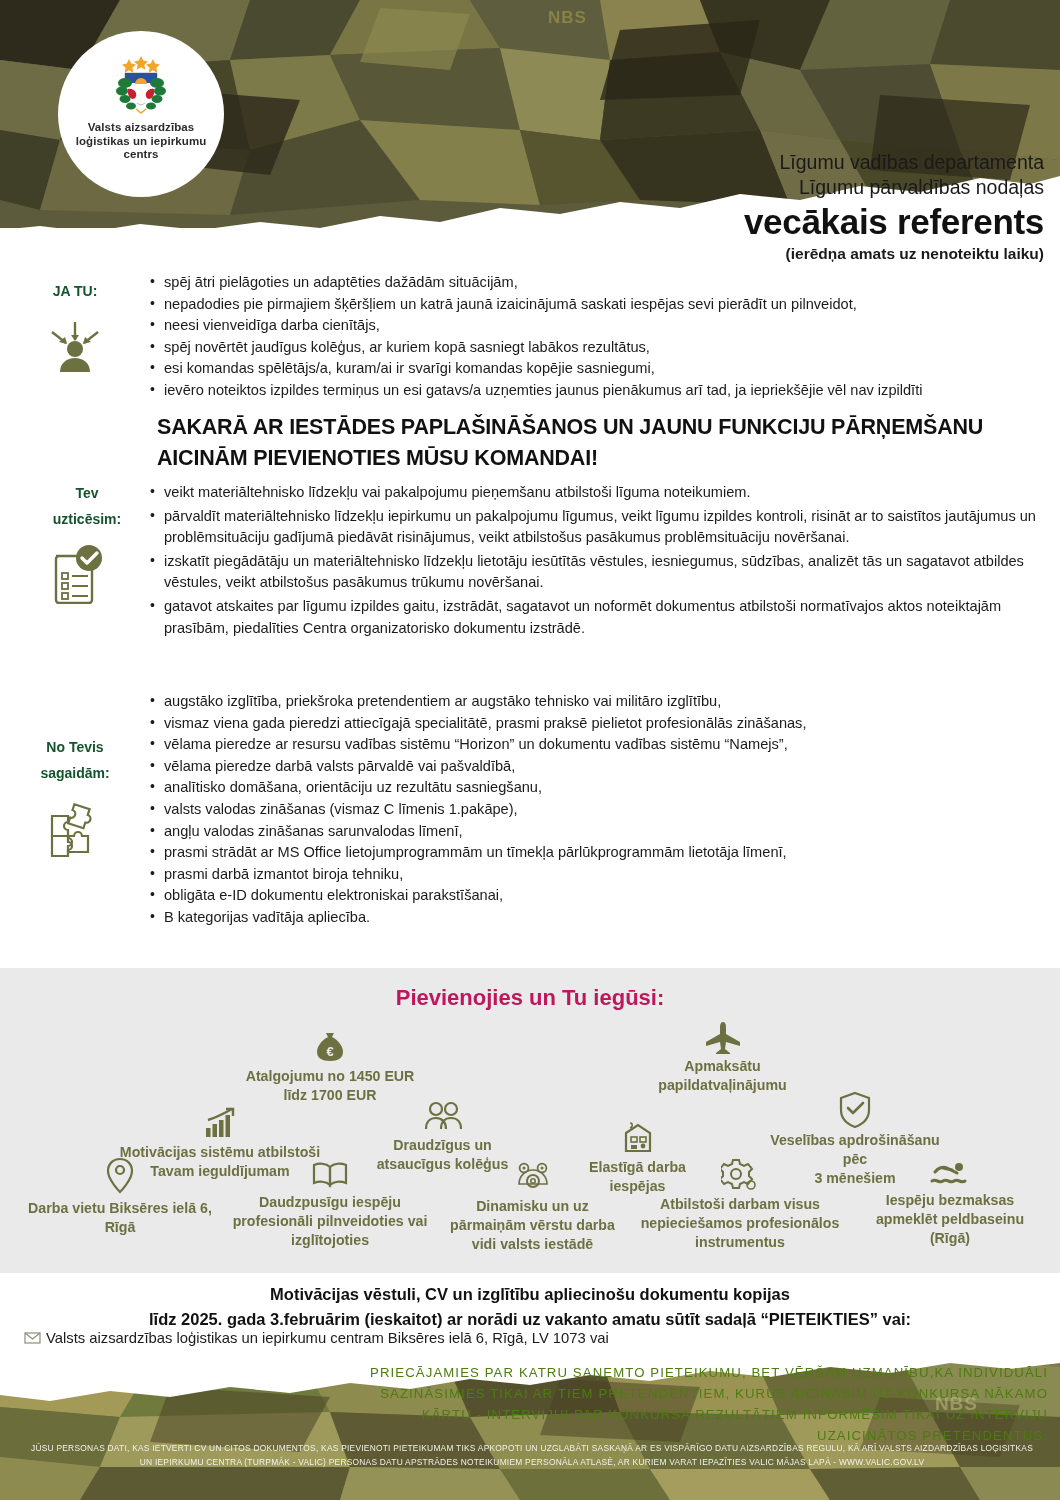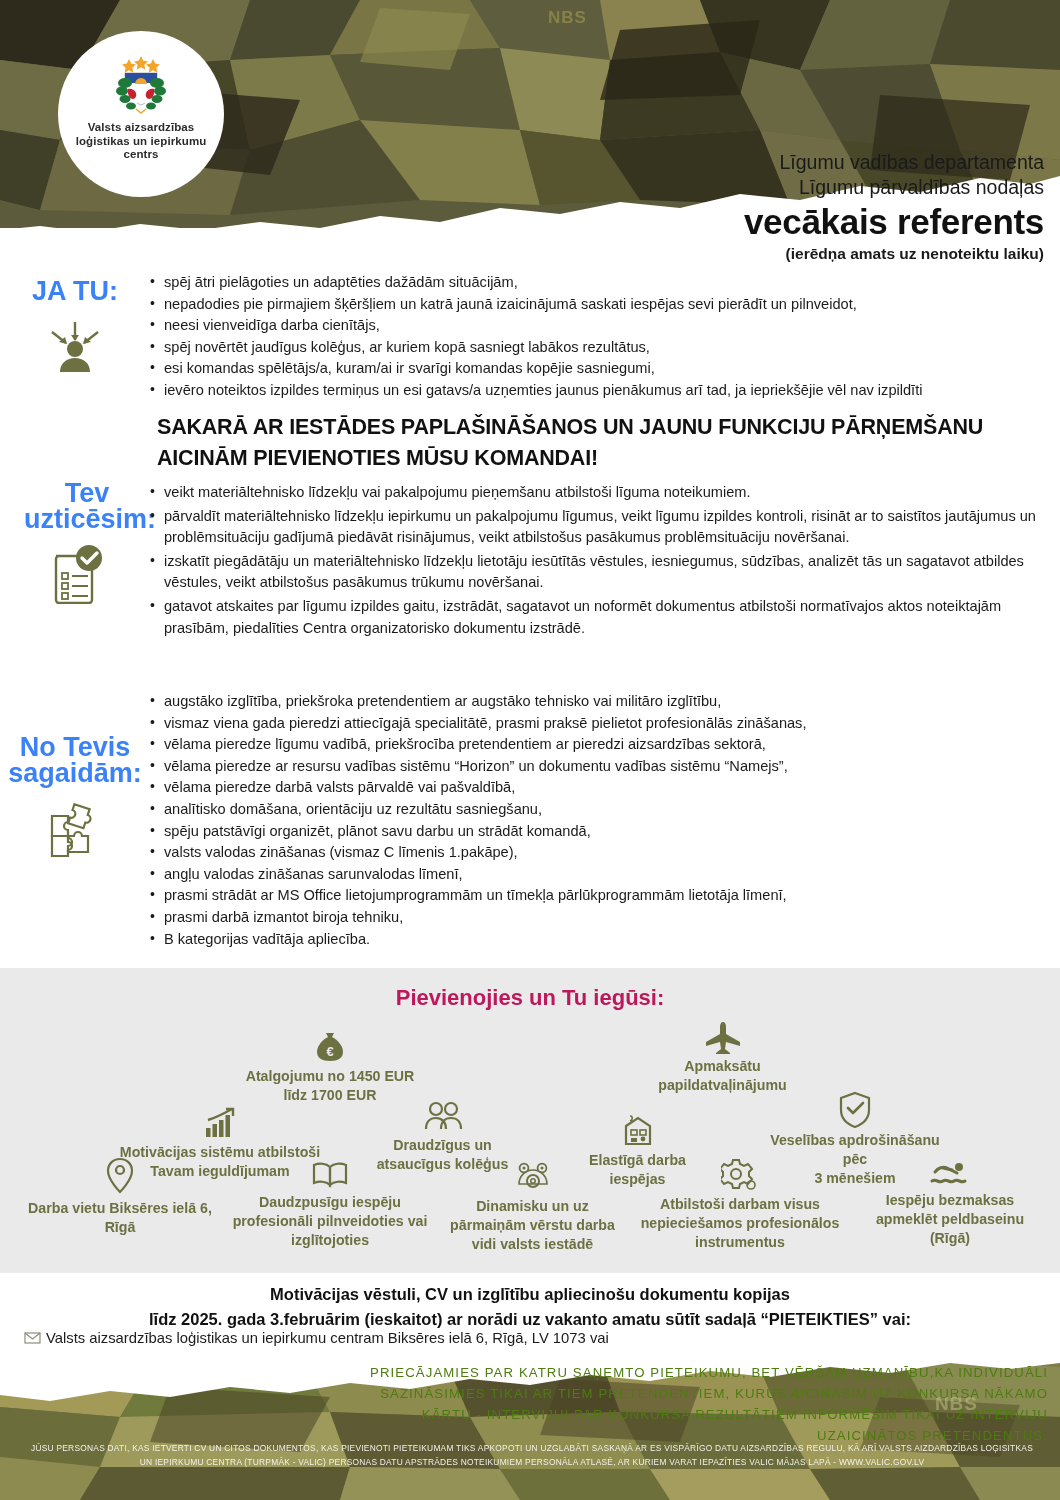--- a/index.html
+++ b/index.html
@@ -46,21 +46,21 @@
   }
   .ht1,.ht2{ font-size:19.5px; color:#1a1a1a; line-height:25px; font-weight:400;}
   .ht3{ font-size:35px; color:#111; font-weight:bold; line-height:44px; letter-spacing:-.3px;}
   .ht4{ font-size:15.5px; color:#1a1a1a; font-weight:bold; margin-top:1px;}
 
   
   .body-white{ position:absolute; left:0; top:228px; width:1060px; height:740px; background:#fff; }
 
   .side-label{
     position:absolute; width:150px; text-align:center;
-    font-size:27px; font-weight:bold; color:#3b82f6; line-height:26px;
+    font-size:14px; font-weight:bold; color:#14532d; line-height:26px;
   }
   .side-icon{ position:absolute; width:150px; display:flex; justify-content:center; }
 
   .bullets{ position:absolute; }
   .bullets li{
     list-style:none; position:relative;
     padding-left:16px; font-size:14.6px; line-height:21.6px; color:#1b1b1b;
   }
   .bullets li:before{
     content:"•"; position:absolute; left:2px; top:-1px; font-size:14px; color:#1b1b1b;
@@ -262,29 +262,28 @@
     <path d="M8 38 h16 v6 a4 4 0 0 1 0 8 v6 H8z" fill="none" stroke="#6d7142" stroke-width="2.2"></path>
     <path d="M24 38 h6 a4 4 0 0 1 8 0 h6 v16 H24 v-6 a4 4 0 0 0 0-8z" fill="none" stroke="#6d7142" stroke-width="2.2"></path>
     <g transform="rotate(18 40 22)">
       <path d="M26 10 h16 v6 a4 4 0 0 1 0 8 v6 H26 v-6 a4 4 0 0 0 0-8z" fill="none" stroke="#6d7142" stroke-width="2.2"></path>
     </g>
   </svg>
 </div>
 <ul class="bullets" style="left:148px; top:691px; width:900px;">
   <li>augstāko izglītība, priekšroka pretendentiem ar augstāko tehnisko vai militāro izglītību,</li>
   <li>vismaz viena gada pieredzi attiecīgajā specialitātē, prasmi praksē pielietot profesionālās zināšanas,</li>
-  <li>vēlama pieredze līgumu vadībā, priekšrocība pretendentiem ar pieredzi aizsardzības sektorā,</li>
   <li>vēlama pieredze ar resursu vadības sistēmu “Horizon” un dokumentu vadības sistēmu “Namejs”,</li>
   <li>vēlama pieredze darbā valsts pārvaldē vai pašvaldībā,</li>
   <li>analītisko domāšana, orientāciju uz rezultātu sasniegšanu,</li>
-  <li>spēju patstāvīgi organizēt, plānot savu darbu un strādāt komandā,</li>
   <li>valsts valodas zināšanas (vismaz C līmenis 1.pakāpe),</li>
   <li>angļu valodas zināšanas sarunvalodas līmenī,</li>
   <li>prasmi strādāt ar MS Office lietojumprogrammām un tīmekļa pārlūkprogrammām lietotāja līmenī,</li>
   <li>prasmi darbā izmantot biroja tehniku,</li>
+  <li>obligāta e-ID dokumentu elektroniskai parakstīšanai,</li>
   <li>B kategorijas vadītāja apliecība.</li>
 </ul>
 
 <div class="benefits">
   <div class="benefits-title">Pievienojies un Tu iegūsi:</div>
 
   <div class="benefit" style="left:215px; top:62px; width:230px;">
     <svg class="bicon" width="34" height="34" viewBox="0 0 34 34">
       <path d="M13 3 h8 l-2 4 h-4z" fill="#6d7142"></path>
       <path d="M15 7 h4 c6 3 11 9 11 15 0 6-5 9-13 9 -8 0-13-3-13-9 0-6 5-12 11-15z" fill="#6d7142"></path>
@@ -319,21 +318,21 @@
   </div>
 
   <div class="benefit" style="left:615px; top:52px; width:215px;">
     <svg class="bicon" width="40" height="34" viewBox="0 0 40 34">
       <path d="M20 2 c2 0 3 2 3 5 l0 7 14 8 v4 l-14-4 -1 7 5 4 v3 l-7-2 -7 2 v-3 l5-4 -1-7 -14 4 v-4 l14-8 0-7 c0-3 1-5 3-5z" fill="#6d7142"></path>
     </svg>
     <span style="white-space:pre-line">Apmaksātu
 papildatvaļinājumu</span>
   </div>
 
-  <div class="benefit" style="left:545px; top:144px; width:185px;">
+  <div class="benefit" style="left:545px; top:151px; width:185px;">
     <svg class="bicon" width="34" height="36" viewBox="0 0 34 36">
       <path d="M9 4 c3 0 3 4 0 5" stroke="#6d7142" stroke-width="1.6" fill="none"></path>
       <path d="M5 14 L17 6 l12 8 v18 H5z" fill="none" stroke="#6d7142" stroke-width="2.2"></path>
       <rect x="10" y="18" width="6" height="5" fill="none" stroke="#6d7142" stroke-width="1.6"></rect>
       <rect x="19" y="18" width="6" height="5" fill="none" stroke="#6d7142" stroke-width="1.6"></rect>
       <rect x="10" y="26" width="6" height="4" fill="#6d7142"></rect>
       <circle cx="22" cy="27" r="2.4" fill="#6d7142"></circle>
     </svg>
     <span style="white-space:pre-line">Elastīgā darba
 iespējas</span>

